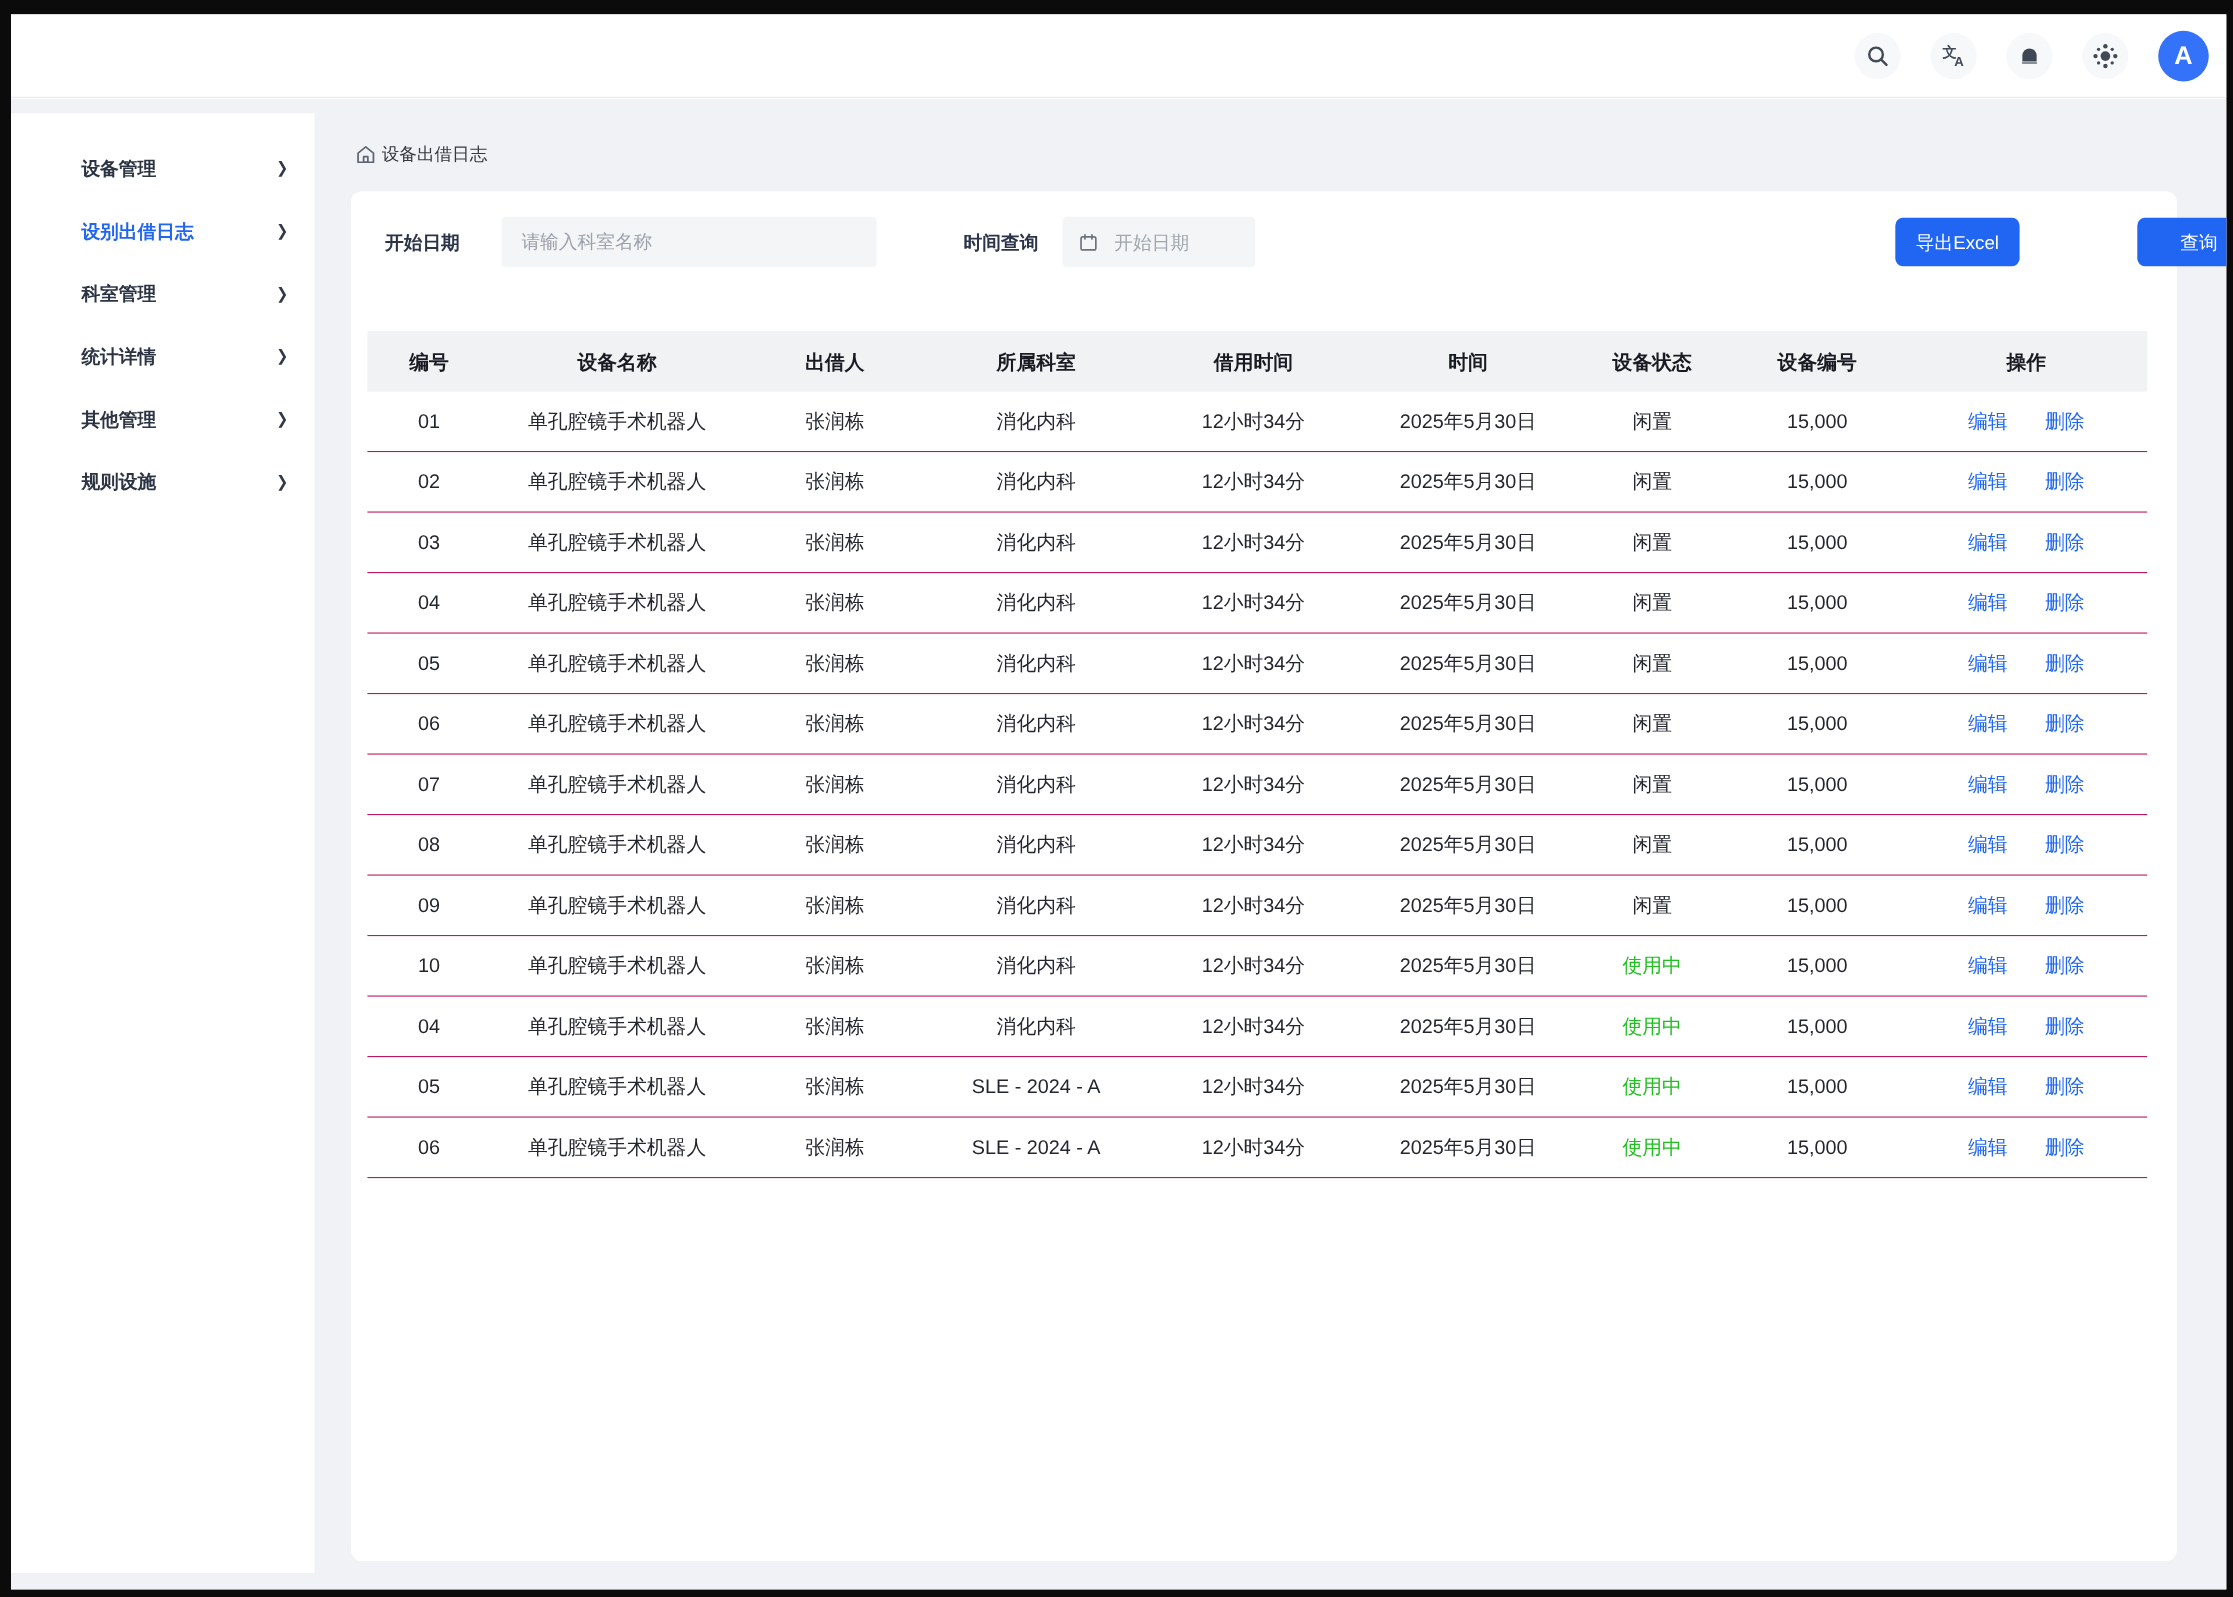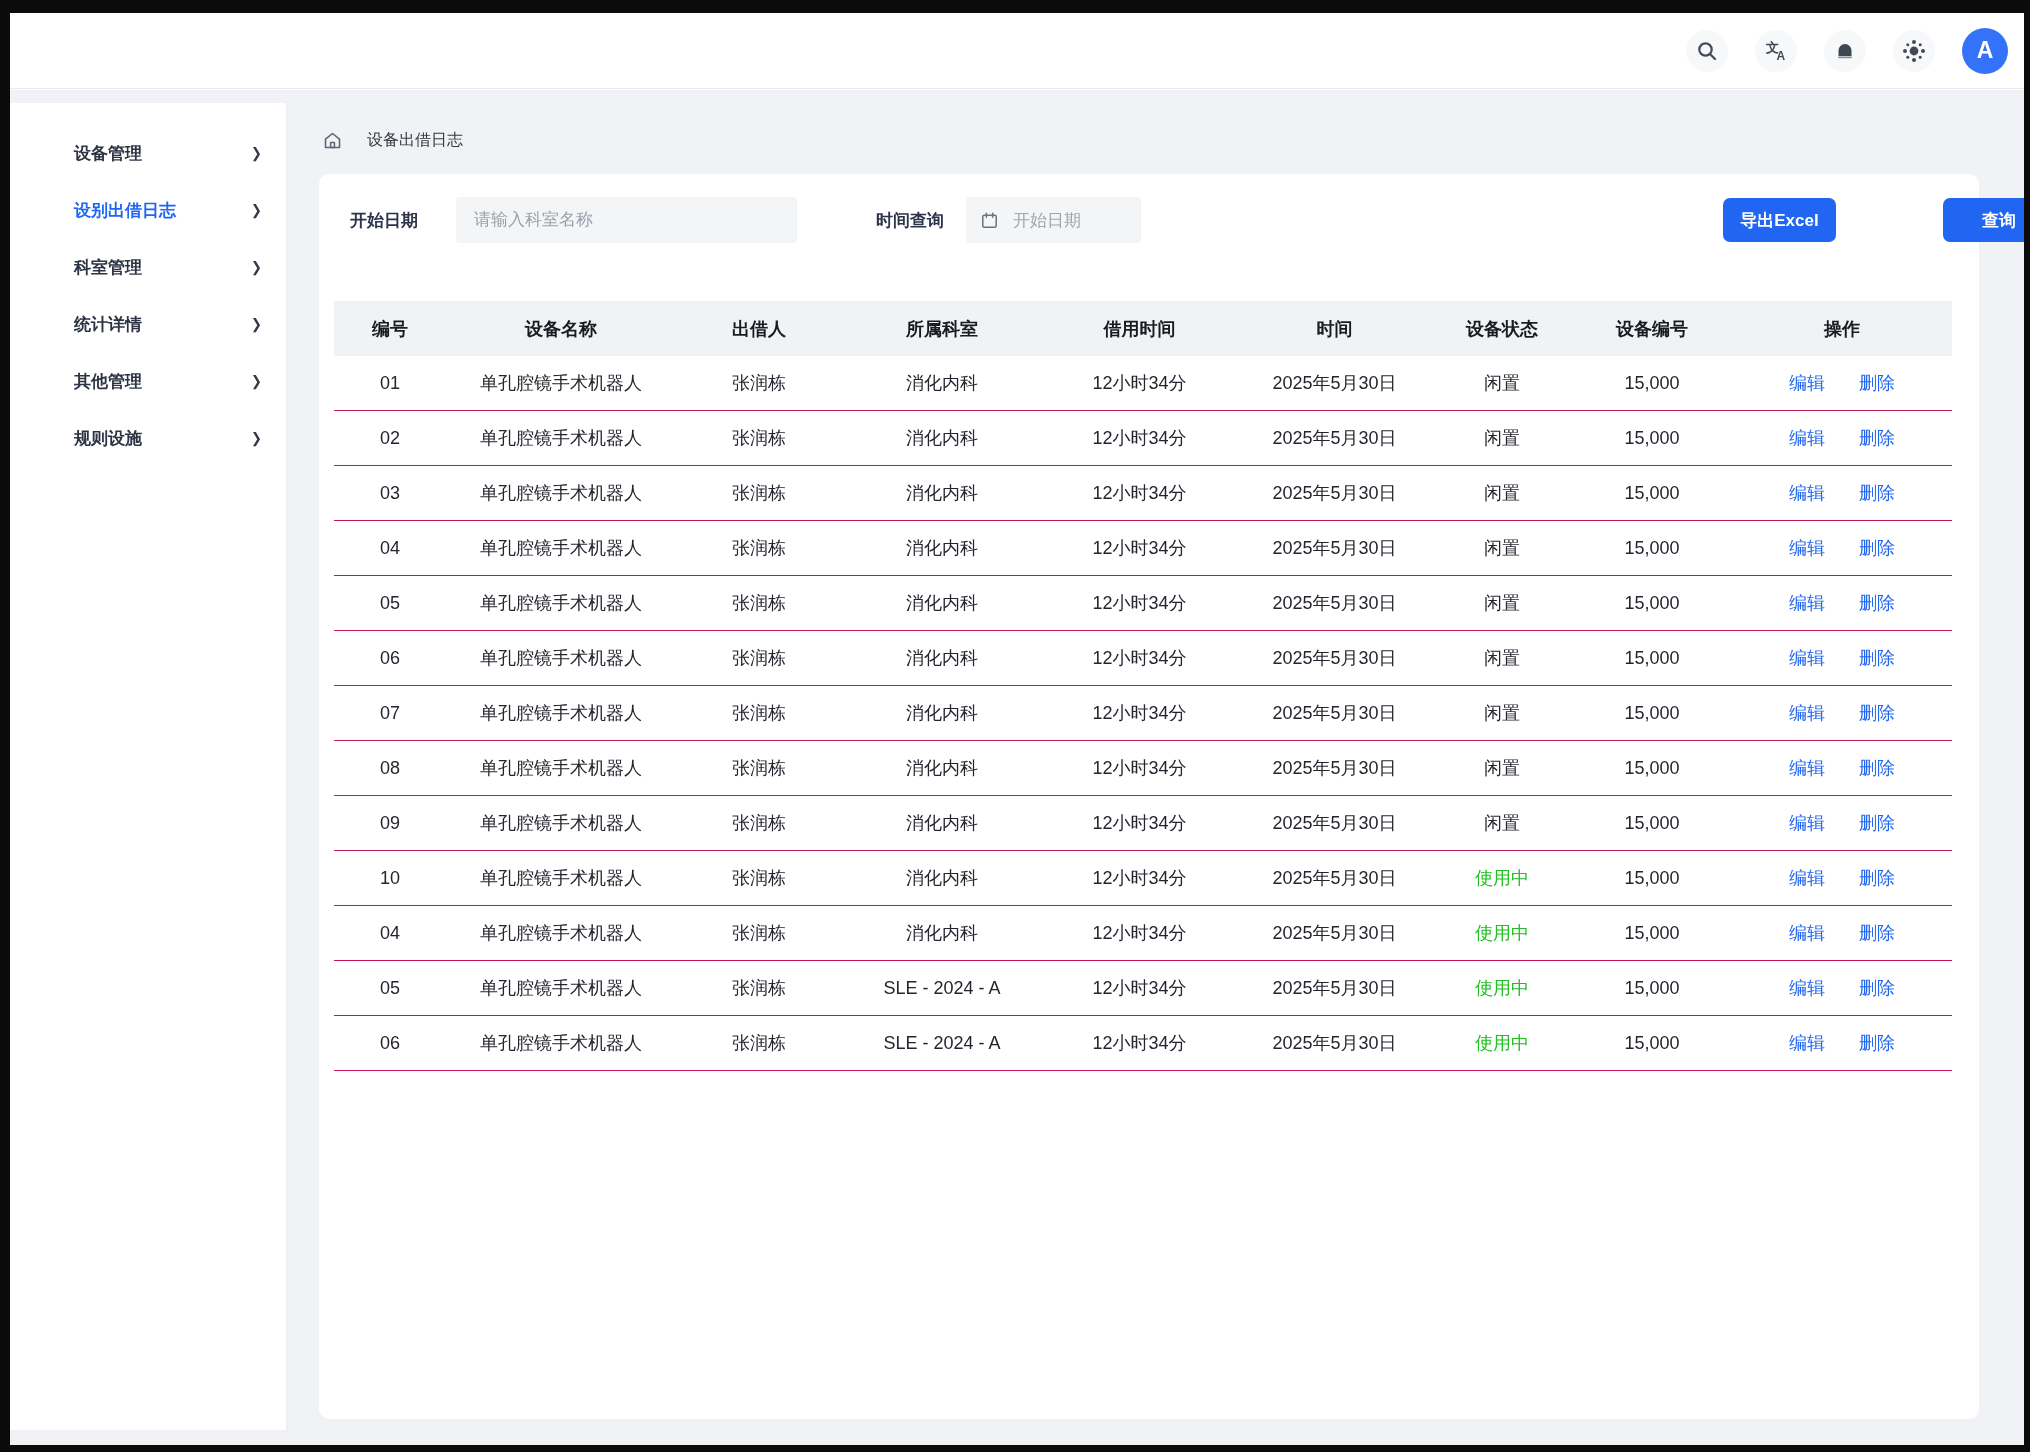--- a/index.html
+++ b/index.html
@@ -42,21 +42,21 @@
   .side-item {
     height:44px; margin:0 0 13px 0; padding:0 24px 0 64px;
     display:flex; align-items:center; justify-content:space-between;
     font-size:17px; font-weight:600; color:#2c3444; cursor:pointer;
   }
   .side-item.active .side-label { color:#2166f2; }
   .side-chev { font-size:13px; color:#333a47; transform:scaleY(1.1); }
 
   .content { position:absolute; left:278px; top:0; right:0; bottom:0; }
 
-  .breadcrumb { position:absolute; left:34px; top:40px; display:flex; align-items:center; gap:24px; }
+  .breadcrumb { position:absolute; left:34px; top:40px; display:flex; align-items:center; gap:4px; }
   .breadcrumb svg { display:block; }
   .breadcrumb-label { font-size:16px; color:#33383f; }
 
   
   .card {
     position:absolute; left:31px; top:84px; width:1660px; height:1245px;
     background:#fff; border-radius:10px;
   }
 
   
@@ -72,21 +72,21 @@
   }
   .text-input::placeholder { color:#9ba1ac; }
   .date-picker {
     position:absolute; left:647px; top:0; width:175px; height:46px;
     background:#f4f5f7; border-radius:4px; display:flex; align-items:center;
     padding:0 14px; gap:14px; cursor:pointer;
   }
   .date-placeholder { font-size:17px; color:#a0a6af; }
   .btn {
     position:absolute; top:1px; height:44px; border:none; border-radius:7px;
-    background:#2166f2; color:#fff; font-size:17px; font-weight:700; cursor:pointer;
+    background:#2166f2; color:#fff; font-size:17px; font-weight:400; cursor:pointer;
     font-family:"Liberation Sans","DejaVu Sans",sans-serif;
   }
   .btn-export { left:1404px; width:113px; }
   .btn-query { left:1624px; width:112px; }
 
   
   .table { position:absolute; left:15px; top:127px; width:1618px; }
   .thead, .tr {
     display:grid;
     grid-template-columns:112px 230px 166px 200px 195px 195px 140px 160px 220px;

